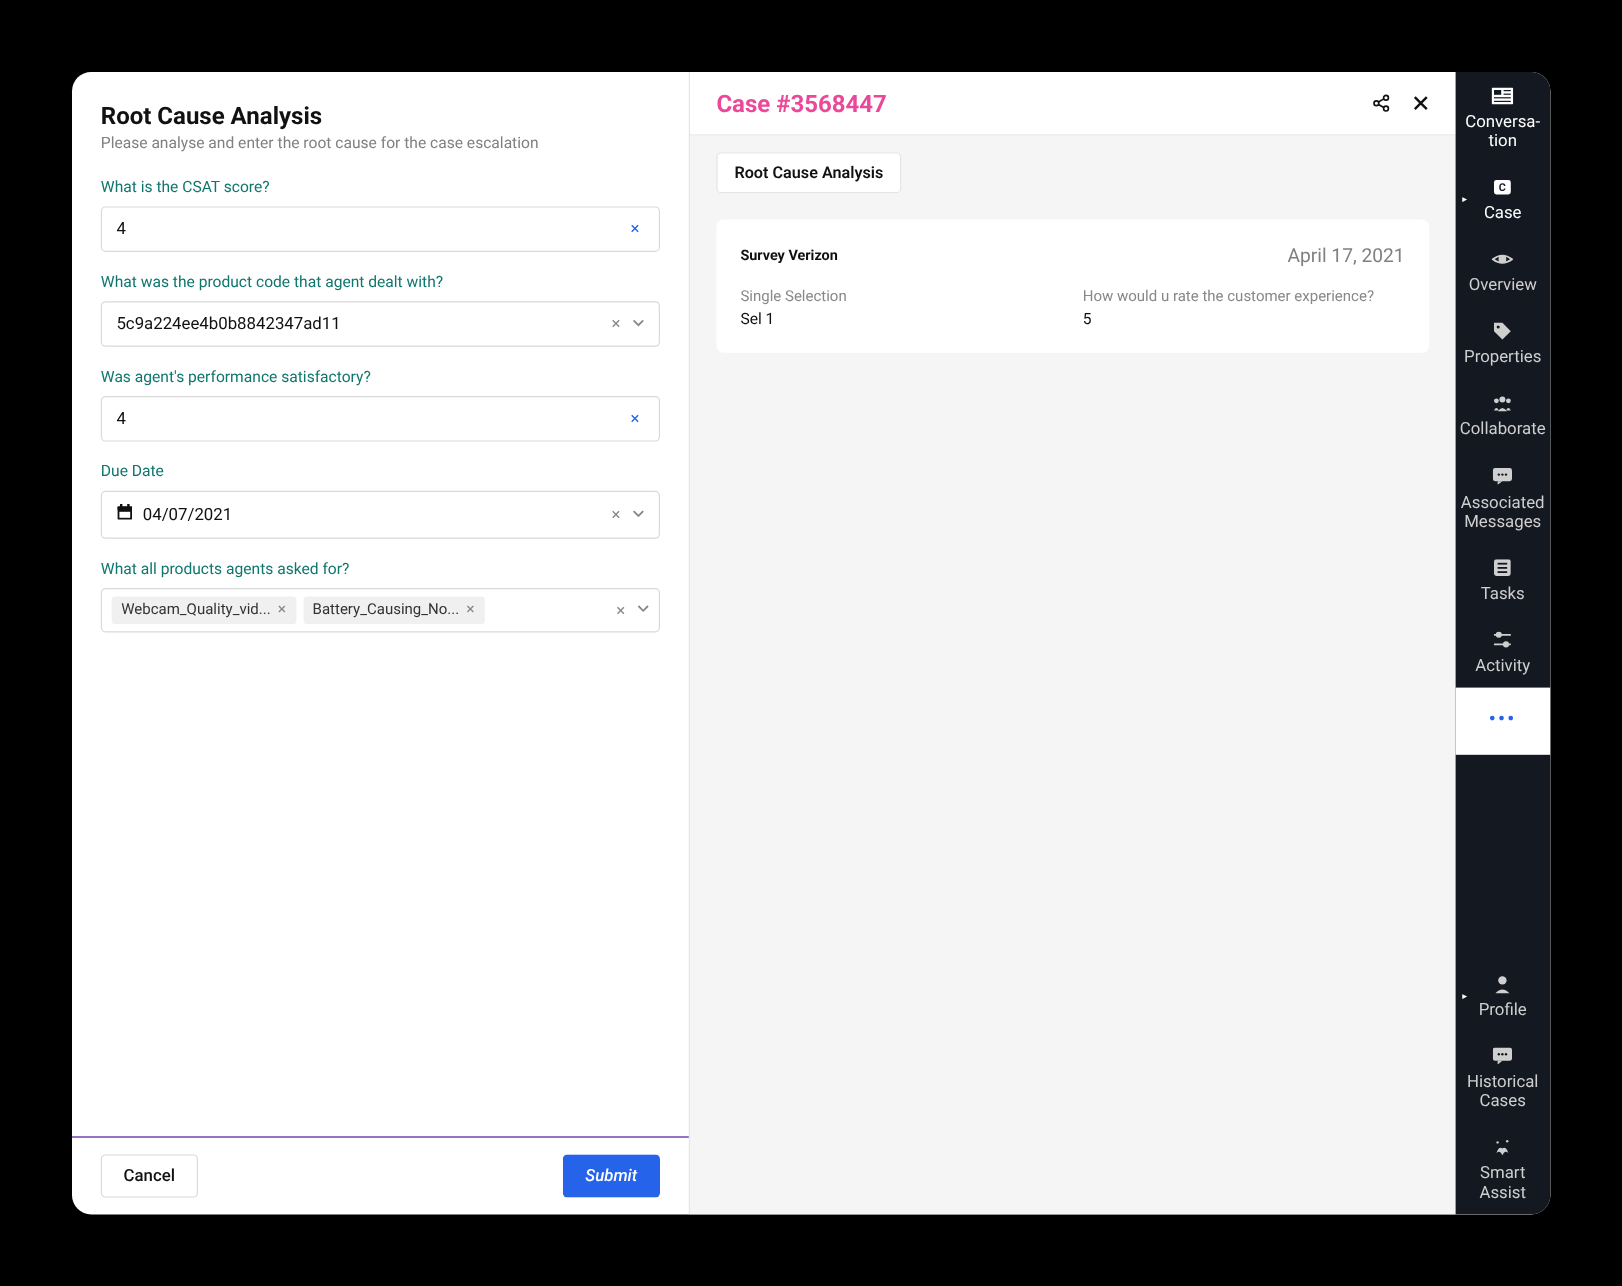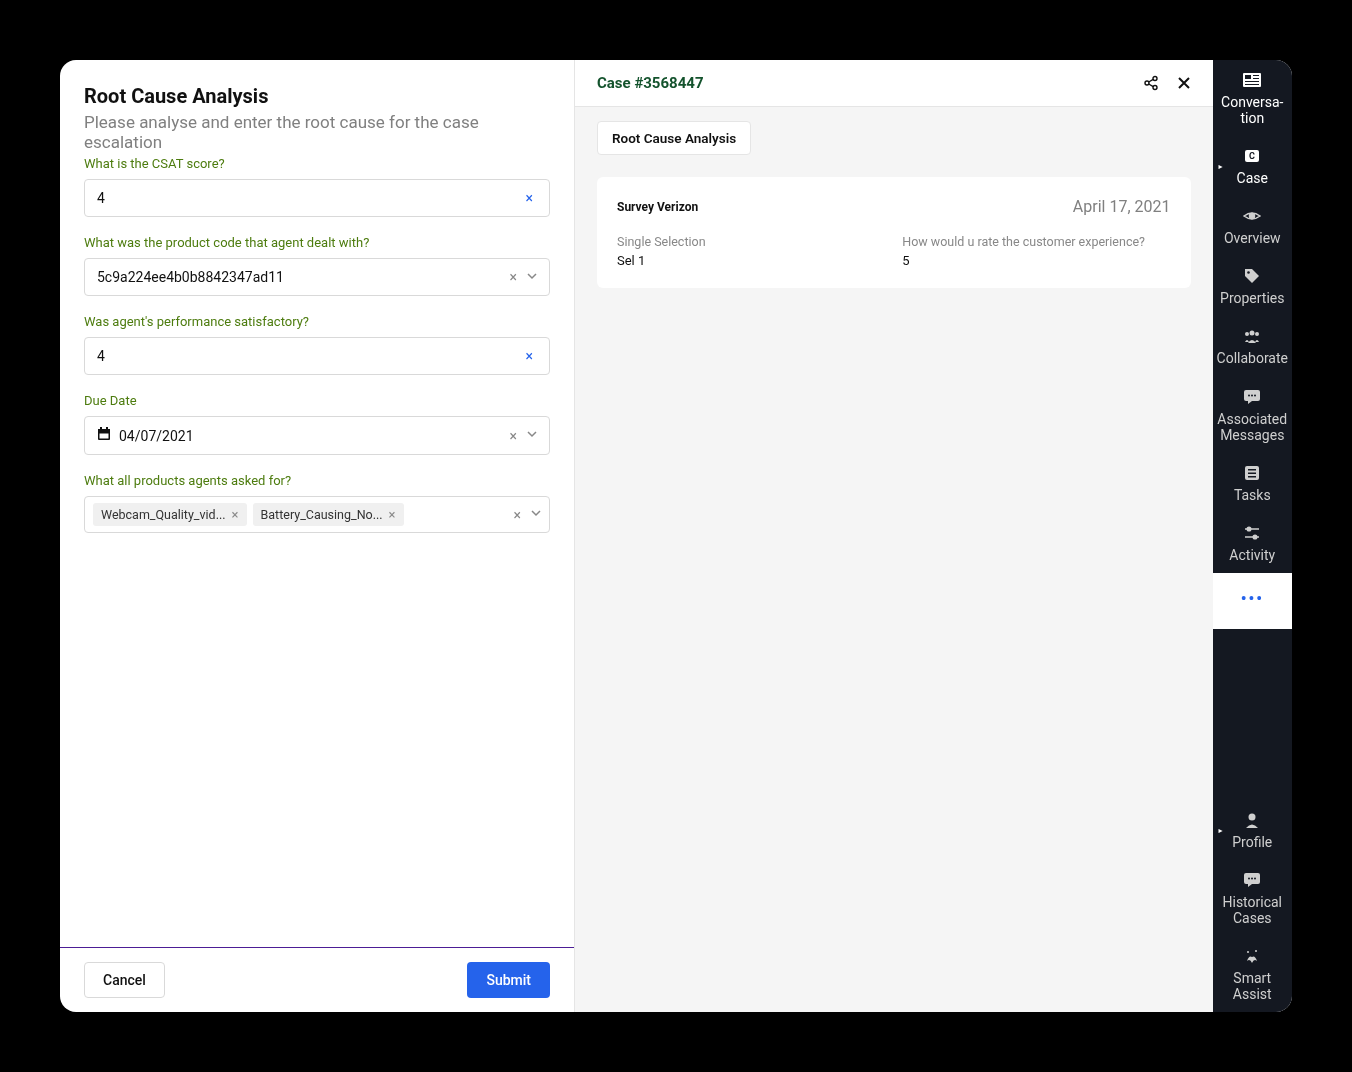--- a/index.html
+++ b/index.html
@@ -3,42 +3,42 @@
 <meta charset="utf-8">
 <style>
 * { box-sizing: border-box; margin: 0; padding: 0; font-family: -apple-system, BlinkMacSystemFont, "Segoe UI", Roboto, sans-serif; }
 body { background: #000; width: 1352px; height: 1072px; padding: 60px; }
 .app-window { background: #fff; border-radius: 16px; width: 100%; height: 100%; display: flex; overflow: hidden; position: relative; }
 
 
 .left-panel { flex: 0 0 515px; display: flex; flex-direction: column; border-right: 1px solid #e5e5e5; }
 .form-area { flex: 1; padding: 24px 24px 0 24px; overflow-y: auto; }
 .form-title { font-size: 20px; font-weight: 700; color: #111; margin-bottom: 4px; }
-.form-subtitle { font-size: 17px; color: #808080; margin-bottom: 4px; }
+.form-subtitle { font-size: 13px; color: #808080; margin-bottom: 22px; }
 .form-field { margin-bottom: 18px; }
-.field-label { font-size: 13px; color: #4d7c0f; margin-bottom: 8px; display: block; }
+.field-label { font-size: 13px; color: #0f766e; margin-bottom: 8px; display: block; }
 .field-input { width: 100%; border: 1px solid #d9d9d9; border-radius: 4px; padding: 10px 12px; font-size: 14px; color: #111; display: flex; align-items: center; position: relative; background: #fff; }
 .field-input .value { flex: 1; }
 .clear-x { color: #2563eb; font-size: 14px; cursor: pointer; padding: 0 4px; }
 .clear-x.gray { color: #888; }
 .chevron { color: #888; margin-left: 6px; font-size: 11px; }
 .cal-icon { margin-right: 8px; }
 .taglist { display: flex; align-items: center; gap: 6px; flex-wrap: wrap; flex: 1; }
 .tag { background: #f0f0f0; border-radius: 3px; padding: 4px 8px; font-size: 12.5px; color: #333; display: flex; align-items: flex-start; gap: 6px; }
 .tag-x { color: #888; font-size: 13px; cursor: pointer; }
 
 .form-footer { border-top: 1px solid #4c1d95; padding: 14px 24px; display: flex; justify-content: space-between; gap: 10px; }
 .btn { padding: 9px 18px; border-radius: 4px; font-size: 14px; font-weight: 500; cursor: pointer; border: 1px solid transparent; }
 .btn-secondary { background: #fff; border-color: #d9d9d9; color: #111; }
-.btn-primary { background: #2563eb; color: #fff; }
+.btn-primary { background: #2563eb; color: #fff; font-style: italic; }
 
 
 .middle-panel { flex: 1; display: flex; flex-direction: column; background: #f5f5f5; }
 .case-header { background: #fff; border-bottom: 1px solid #e5e5e5; padding: 14px 22px; display: flex; align-items: center; justify-content: space-between; }
-.case-title { font-size: 15px; font-weight: 700; color: #14532d; }
+.case-title { font-size: 20px; font-weight: 700; color: #ec4899; }
 .header-actions { display: flex; align-items: center; gap: 18px; }
 .icon-btn { cursor: pointer; color: #111; display: flex; }
 .tab-bar { background: #f5f5f5; padding: 14px 22px 0 22px; }
 .tab { display: inline-block; background: #fff; border: 1px solid #e5e5e5; border-radius: 4px; padding: 8px 14px; font-size: 13.5px; font-weight: 600; color: #111; }
 .case-body { padding: 22px; }
 .survey-card { background: #fff; border-radius: 6px; padding: 20px; }
 .survey-head { display: flex; justify-content: space-between; align-items: center; margin-bottom: 18px; }
 .survey-title { font-size: 12px; font-weight: 700; color: #111; }
 .survey-date { font-size: 16px; color: #808080; }
 .survey-grid { display: flex; gap: 17px; }

